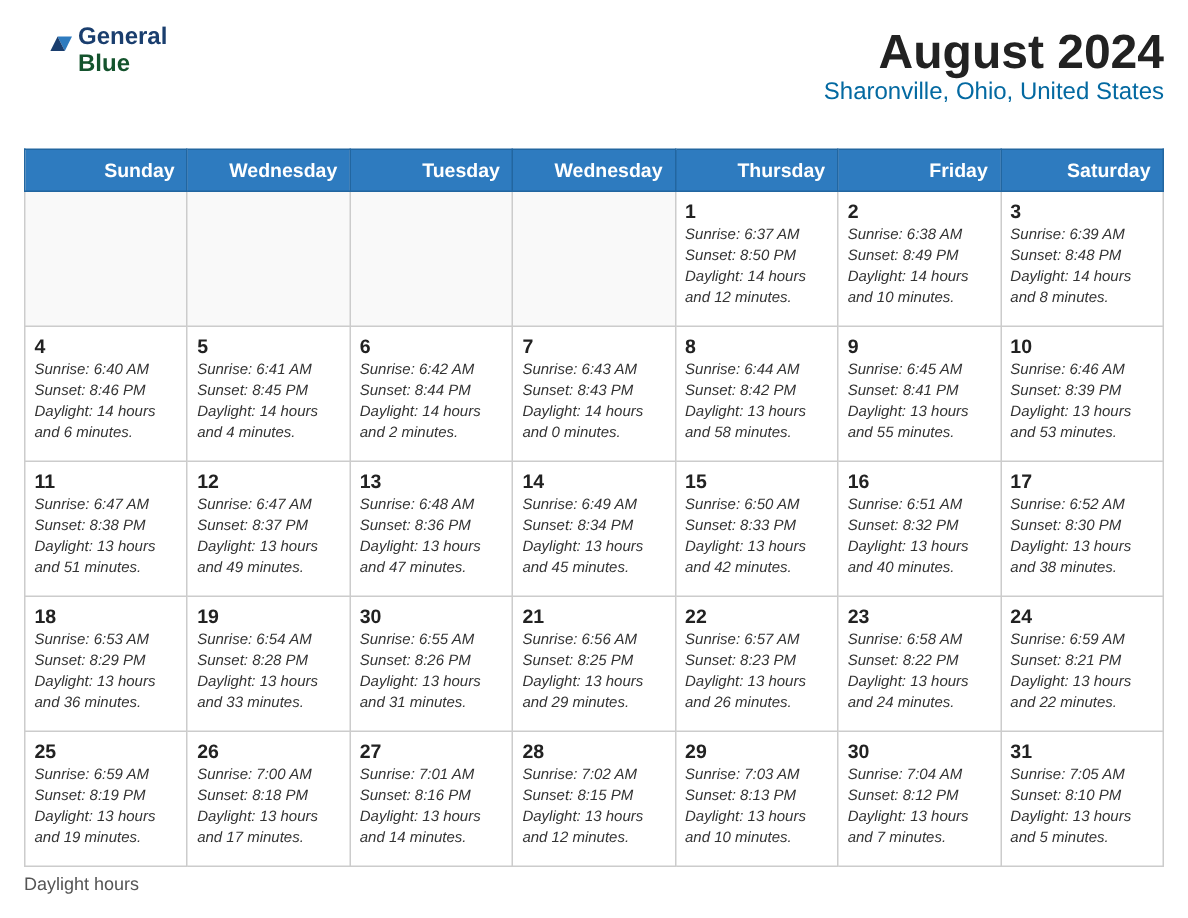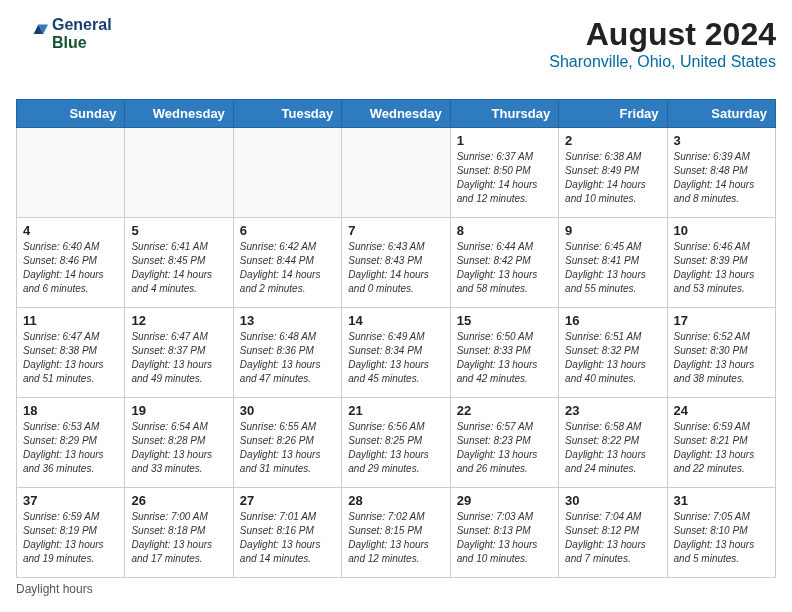--- a/index.html
+++ b/index.html
@@ -222,21 +222,21 @@
           <span class="day-number">23</span>
           <div class="day-info">Sunrise: 6:58 AM<br>Sunset: 8:22 PM<br>Daylight: 13 hours<br>and 24 minutes.</div>
         </td>
         <td>
           <span class="day-number">24</span>
           <div class="day-info">Sunrise: 6:59 AM<br>Sunset: 8:21 PM<br>Daylight: 13 hours<br>and 22 minutes.</div>
         </td>
       </tr>
       <tr class="week-row">
         <td>
-          <span class="day-number">37</span>
+          <span class="day-number">25</span>
           <div class="day-info">Sunrise: 6:59 AM<br>Sunset: 8:19 PM<br>Daylight: 13 hours<br>and 19 minutes.</div>
         </td>
         <td>
           <span class="day-number">26</span>
           <div class="day-info">Sunrise: 7:00 AM<br>Sunset: 8:18 PM<br>Daylight: 13 hours<br>and 17 minutes.</div>
         </td>
         <td>
           <span class="day-number">27</span>
           <div class="day-info">Sunrise: 7:01 AM<br>Sunset: 8:16 PM<br>Daylight: 13 hours<br>and 14 minutes.</div>
         </td>

